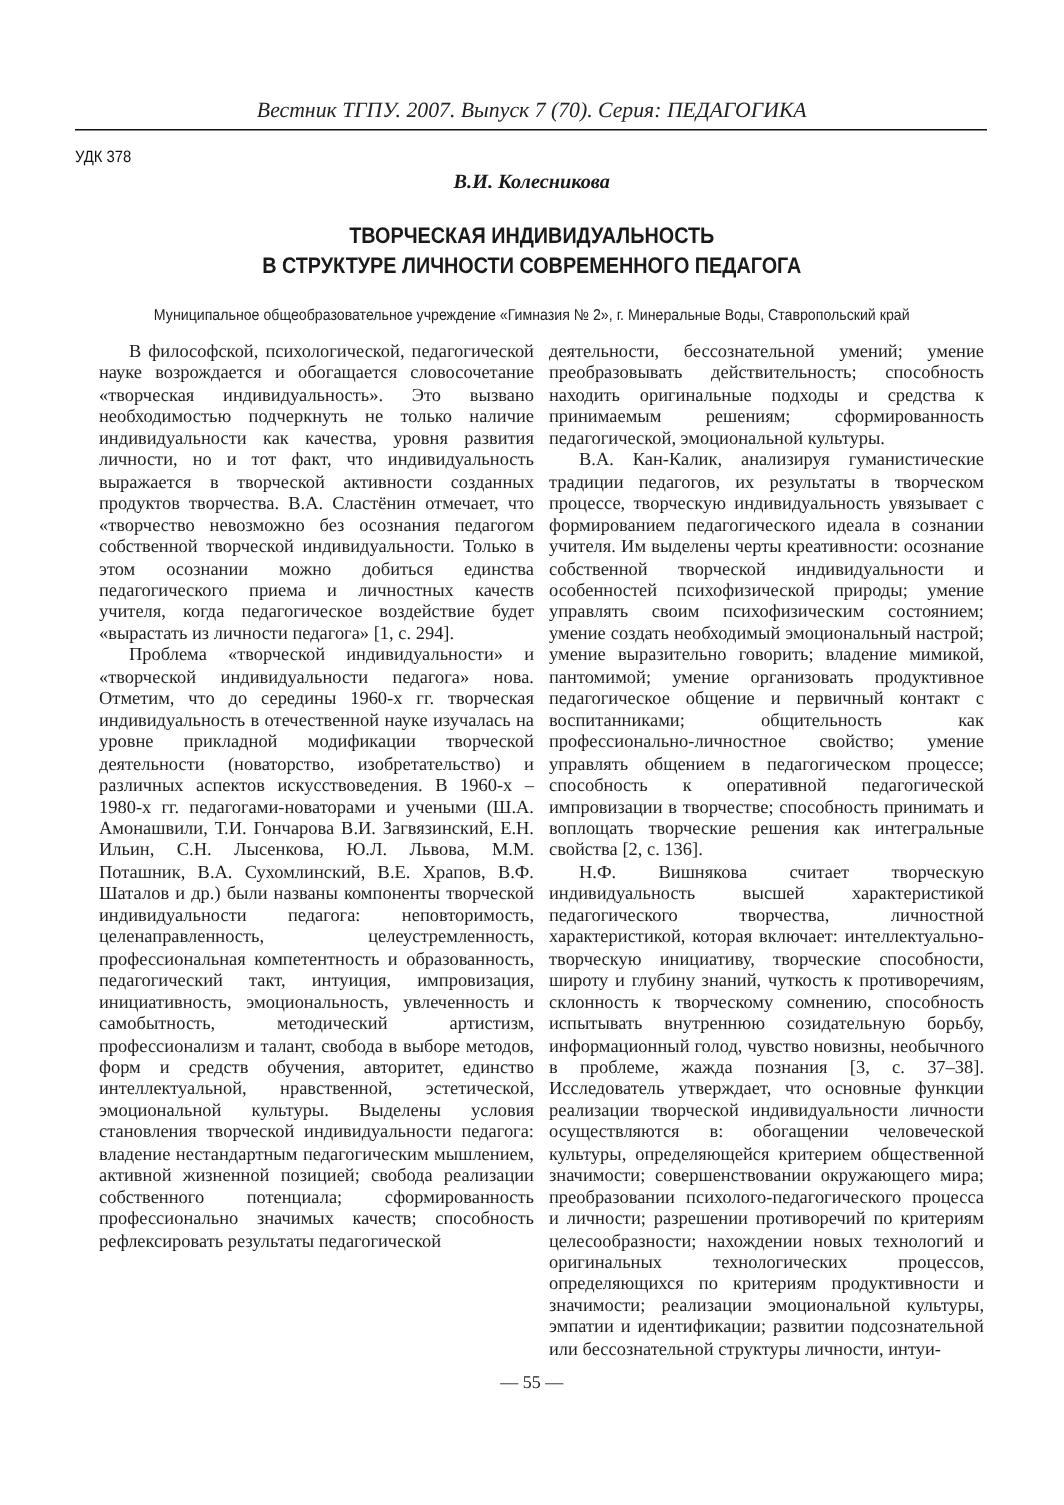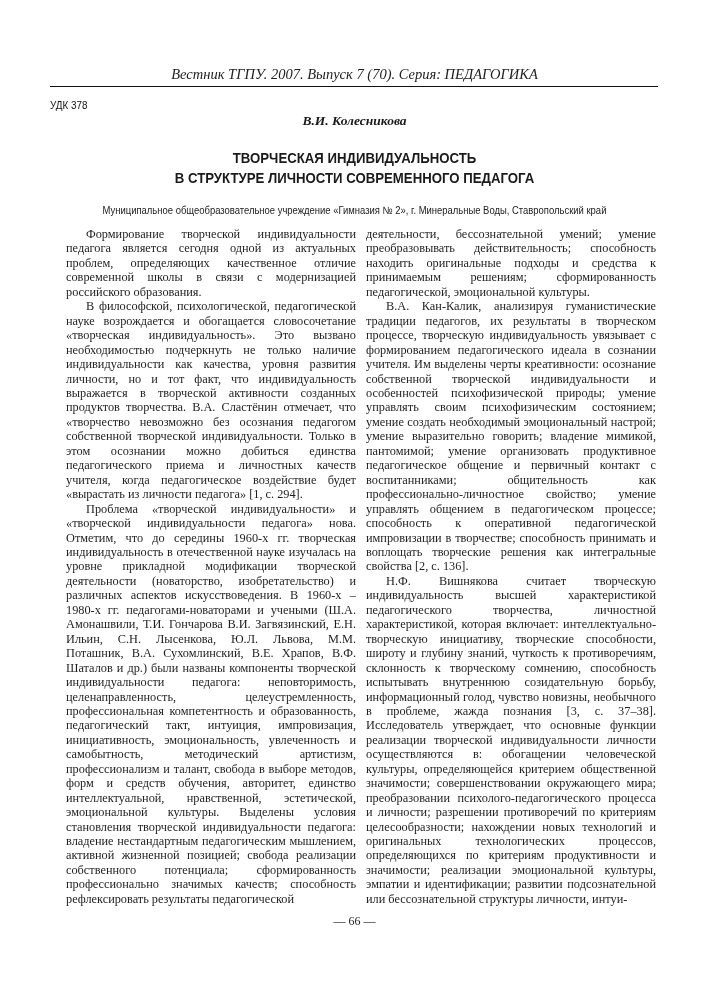--- a/index.html
+++ b/index.html
@@ -54,24 +54,23 @@
 <div class="author">В.И. Колесникова</div>
 
 <div class="title">
   <div>ТВОРЧЕСКАЯ ИНДИВИДУАЛЬНОСТЬ</div>
   <div>В СТРУКТУРЕ ЛИЧНОСТИ СОВРЕМЕННОГО ПЕДАГОГА</div>
 </div>
 
 <div class="affiliation">Муниципальное общеобразовательное учреждение «Гимназия № 2», г. Минеральные Воды, Ставропольский край</div>
 
 <div class="col left">
-  <p>Формирование творческой индивидуальности педагога является сегодня одной из актуальных проблем, определяющих качественное отличие современной школы в связи с модернизацией российского образования.</p>
   <p>В философской, психологической, педагогической науке возрождается и обогащается словосочетание «творческая индивидуальность». Это вызвано необходимостью подчеркнуть не только наличие индивидуальности как качества, уровня развития личности, но и тот факт, что индивидуальность выражается в творческой активности созданных продуктов творчества. В.А. Сластёнин отмечает, что «творчество невозможно без осознания педагогом собственной творческой индивидуальности. Только в этом осознании можно добиться единства педагогического приема и личностных качеств учителя, когда педагогическое воздействие будет «вырастать из личности педагога» [1, с. 294].</p>
   <p>Проблема «творческой индивидуальности» и «творческой индивидуальности педагога» нова. Отметим, что до середины 1960-х гг. творческая индивидуальность в отечественной науке изучалась на уровне прикладной модификации творческой деятельности (новаторство, изобретательство) и различных аспектов искусствоведения. В 1960-х – 1980-х гг. педагогами-новаторами и учеными (Ш.А. Амонашвили, Т.И. Гончарова В.И. Загвязинский, Е.Н. Ильин, С.Н. Лысенкова, Ю.Л. Львова, М.М. Поташник, В.А. Сухомлинский, В.Е. Храпов, В.Ф. Шаталов и др.) были названы компоненты творческой индивидуальности педагога: неповторимость, целенаправленность, целеустремленность, профессиональная компетентность и образованность, педагогический такт, интуиция, импровизация, инициативность, эмоциональность, увлеченность и самобытность, методический артистизм, профессионализм и талант, свобода в выборе методов, форм и средств обучения, авторитет, единство интеллектуальной, нравственной, эстетической, эмоциональной культуры. Выделены условия становления творческой индивидуальности педагога: владение нестандартным педагогическим мышлением, активной жизненной позицией; свобода реализации собственного потенциала; сформированность профессионально значимых качеств; способность рефлексировать результаты педагогической</p>
 </div>
 
 <div class="col right">
   <p class="cont">деятельности, бессознательной умений; умение преобразовывать действительность; способность находить оригинальные подходы и средства к принимаемым решениям; сформированность педагогической, эмоциональной культуры.</p>
   <p>В.А. Кан-Калик, анализируя гуманистические традиции педагогов, их результаты в творческом процессе, творческую индивидуальность увязывает с формированием педагогического идеала в сознании учителя. Им выделены черты креативности: осознание собственной творческой индивидуальности и особенностей психофизической природы; умение управлять своим психофизическим состоянием; умение создать необходимый эмоциональный настрой; умение выразительно говорить; владение мимикой, пантомимой; умение организовать продуктивное педагогическое общение и первичный контакт с воспитанниками; общительность как профессионально-личностное свойство; умение управлять общением в педагогическом процессе; способность к оперативной педагогической импровизации в творчестве; способность принимать и воплощать творческие решения как интегральные свойства [2, с. 136].</p>
   <p>Н.Ф. Вишнякова считает творческую индивидуальность высшей характеристикой педагогического творчества, личностной характеристикой, которая включает: интеллектуально-творческую инициативу, творческие способности, широту и глубину знаний, чуткость к противоречиям, склонность к творческому сомнению, способность испытывать внутреннюю созидательную борьбу, информационный голод, чувство новизны, необычного в проблеме, жажда познания [3, с. 37–38]. Исследователь утверждает, что основные функции реализации творческой индивидуальности личности осуществляются в: обогащении человеческой культуры, определяющейся критерием общественной значимости; совершенствовании окружающего мира; преобразовании психолого-педагогического процесса и личности; разрешении противоречий по критериям целесообразности; нахождении новых технологий и оригинальных технологических процессов, определяющихся по критериям продуктивности и значимости; реализации эмоциональной культуры, эмпатии и идентификации; развитии подсознательной или бессознательной структуры личности, интуи-</p>
 </div>
 
-<div class="page-number">— 66 —</div>
+<div class="page-number">— 55 —</div>
 
 </body></html>

